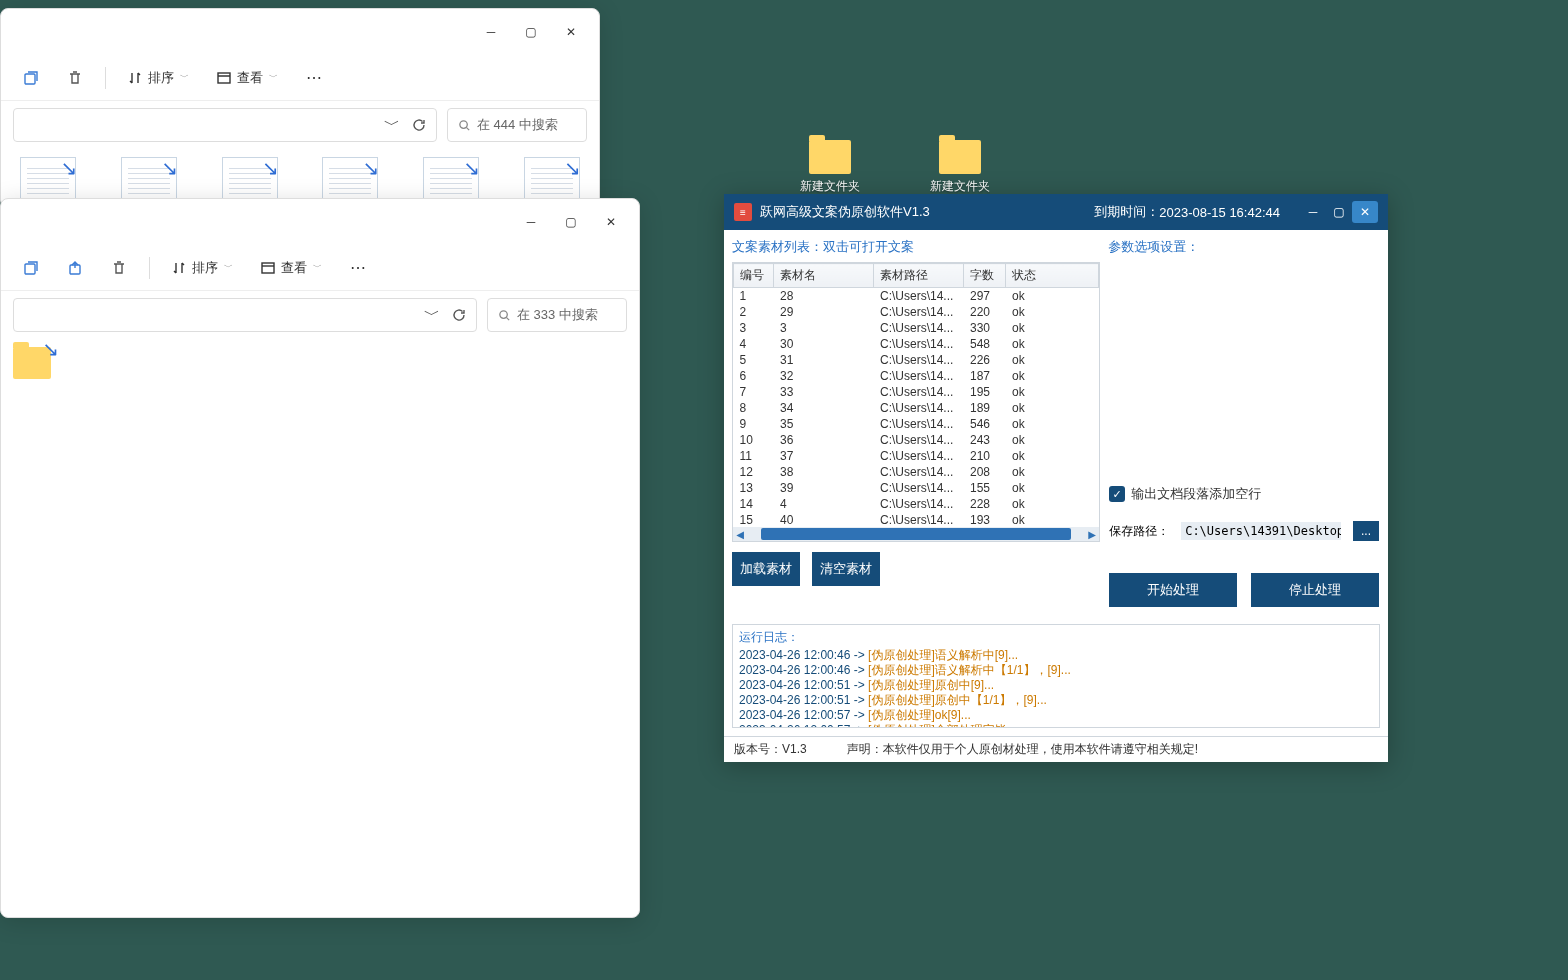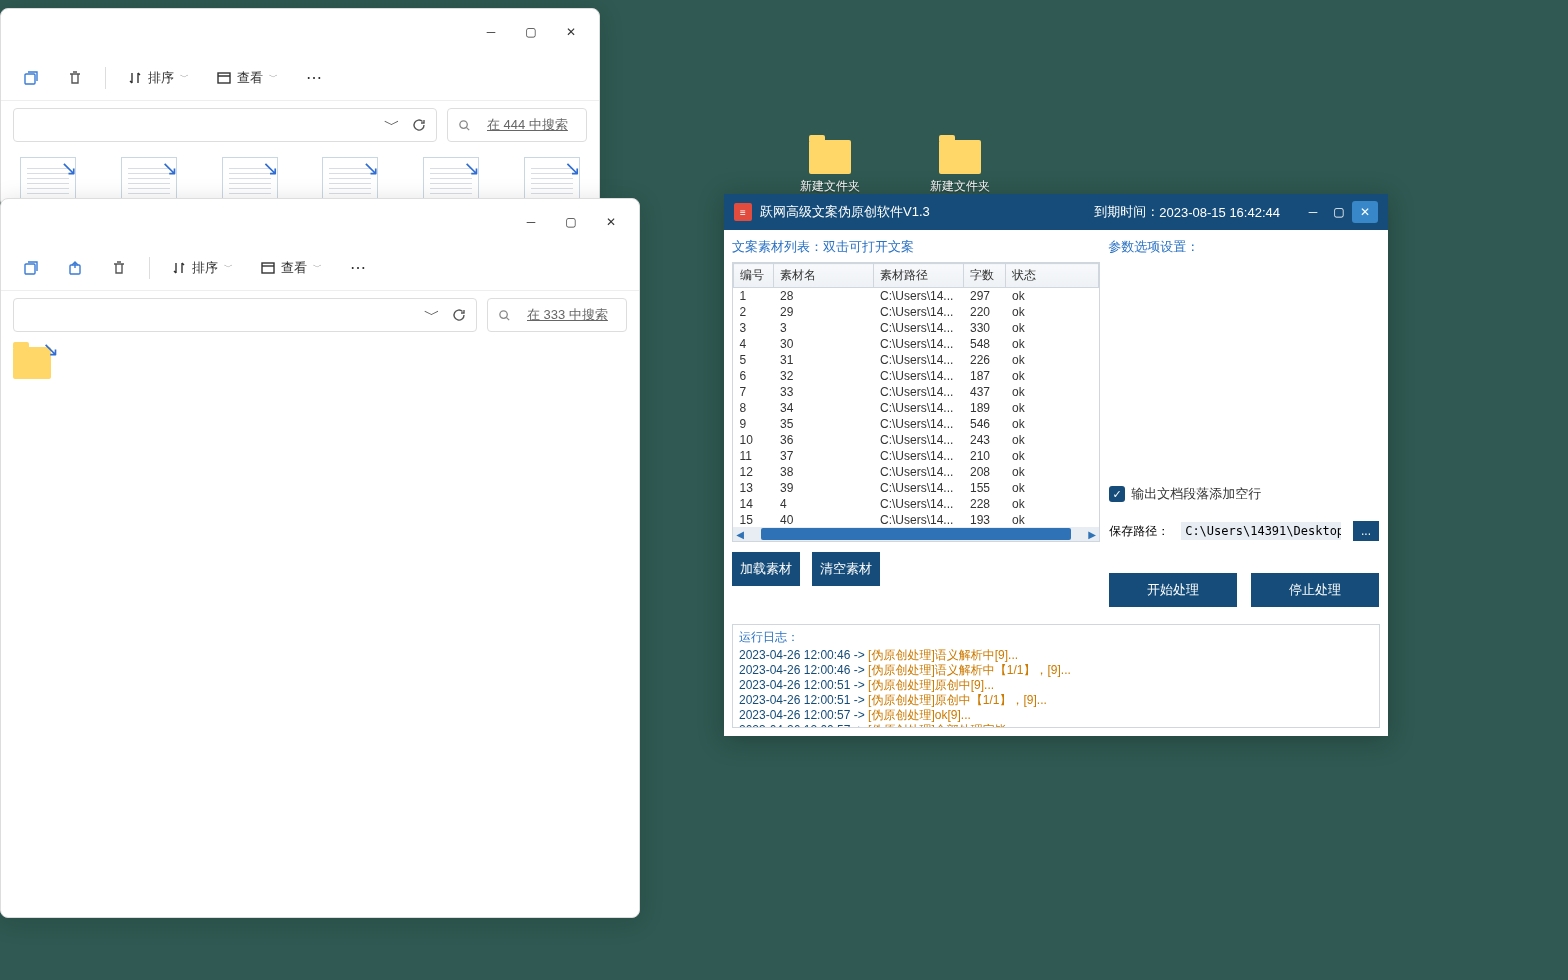--- a/index.html
+++ b/index.html
@@ -9,21 +9,21 @@
 .explorer { position:absolute; background:#fff; border:1px solid #ddd; border-radius:8px; box-shadow:0 4px 24px rgba(0,0,0,.15); overflow:hidden; }
 .explorer .titlebar { height:46px; display:flex; justify-content:flex-end; align-items:center; padding:0 8px; }
 .winbtn { width:40px; height:30px; display:flex; align-items:center; justify-content:center; color:#333; cursor:pointer; font-size:12px; }
 .toolbar { height:46px; display:flex; align-items:center; padding:0 12px; border-bottom:1px solid #eee; gap:8px; }
 .tbtn { width:36px; height:36px; display:flex; align-items:center; justify-content:center; color:#555; border-radius:4px; }
 .tlabel { display:flex; align-items:center; gap:6px; padding:0 10px; height:36px; color:#333; font-size:13px; }
 .tlabel .chev { font-size:9px; color:#666; }
 .tmore { font-size:16px; color:#333; padding:0 10px; }
 .addrbar { height:48px; display:flex; align-items:center; padding:0 12px; gap:10px; }
 .addrpath { flex:1; height:34px; border:1px solid #ddd; border-radius:4px; display:flex; align-items:center; justify-content:flex-end; padding:0 10px; gap:12px; color:#555; }
-.searchbox { width:140px; height:34px; border:1px solid #ddd; border-radius:4px; display:flex; align-items:center; padding:0 10px; color:#666; font-size:13px; gap:16px;text-decoration:underline; }
+.searchbox { width:140px; height:34px; border:1px solid #ddd; border-radius:4px; display:flex; align-items:center; padding:0 10px; color:#666; font-size:13px; gap:6px; }
 .content { padding:8px 12px; display:flex; gap:30px; }
 .fileitem { width:80px; height:70px; display:flex; align-items:flex-start; justify-content:center; }
 .fileicon { width:56px; height:56px; background:#fff; border:1px solid #c9d6e3; position:relative; }
 .fileicon::before { content:""; position:absolute; top:10px; left:6px; right:6px; height:30px;
   background:repeating-linear-gradient(#d6dde6 0 1px, transparent 1px 5px); }
 .fileicon .arrow { position:absolute; right:-2px; top:-2px; color:#2f6dd4; font-size:20px; }
 .folderitem { width:60px; }
 .folderico { width:38px; height:32px; background:#ffd768; border-radius:2px; position:relative; }
 .folderico::before { content:""; position:absolute; top:-5px; left:0; width:16px; height:6px; background:#ffd768; border-radius:2px 2px 0 0; }
 .folderico .arrow { position:absolute; right:-8px; top:-10px; color:#2f6dd4; font-size:20px; }
@@ -304,21 +304,21 @@
                 <td>6</td>
                 <td>32</td>
                 <td>C:\Users\14...</td>
                 <td>187</td>
                 <td>ok</td>
               </tr>
               <tr>
                 <td>7</td>
                 <td>33</td>
                 <td>C:\Users\14...</td>
-                <td>437</td>
+                <td>195</td>
                 <td>ok</td>
               </tr>
               <tr>
                 <td>8</td>
                 <td>34</td>
                 <td>C:\Users\14...</td>
                 <td>189</td>
                 <td>ok</td>
               </tr>
               <tr>
@@ -416,13 +416,17 @@
     <div id="logbody">
         <div class="logline">2023-04-26 12:00:46 -&gt; <span class="act">[伪原创处理]语义解析中[9]...</span></div>
         <div class="logline">2023-04-26 12:00:46 -&gt; <span class="act">[伪原创处理]语义解析中【1/1】，[9]...</span></div>
         <div class="logline">2023-04-26 12:00:51 -&gt; <span class="act">[伪原创处理]原创中[9]...</span></div>
         <div class="logline">2023-04-26 12:00:51 -&gt; <span class="act">[伪原创处理]原创中【1/1】，[9]...</span></div>
         <div class="logline">2023-04-26 12:00:57 -&gt; <span class="act">[伪原创处理]ok[9]...</span></div>
         <div class="logline">2023-04-26 12:00:57 -&gt; <span class="act">[伪原创处理]全部处理完毕...</span></div>
       </div>
   </div>
 
+  <div class="statusbar">
+    <div><span>版本号：</span><span>V1.3</span></div>
+    <div><span>声明：</span><span>本软件仅用于个人原创材处理，使用本软件请遵守相关规定!</span></div>
+  </div>
 </div>
 
 </body></html>

